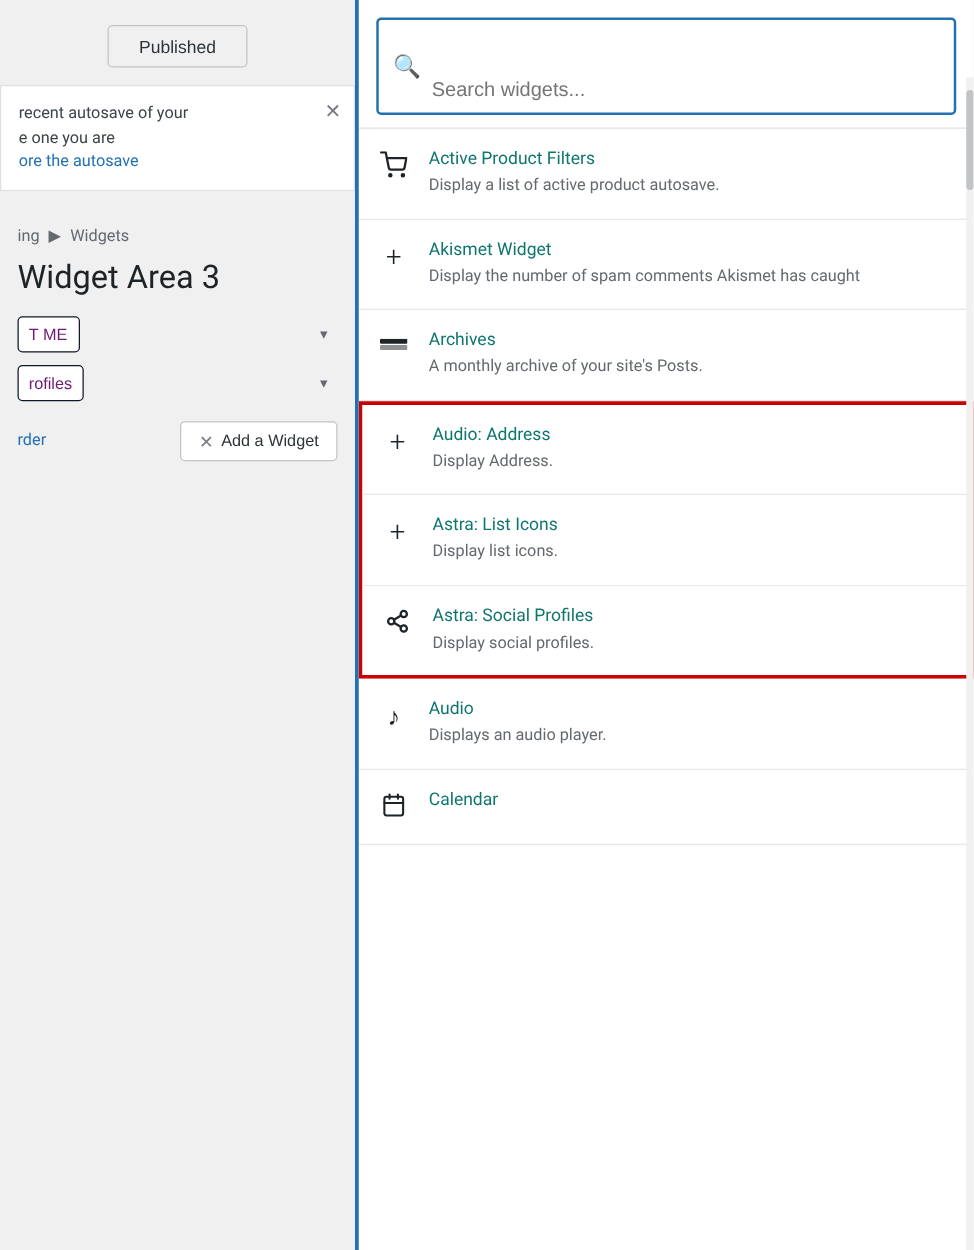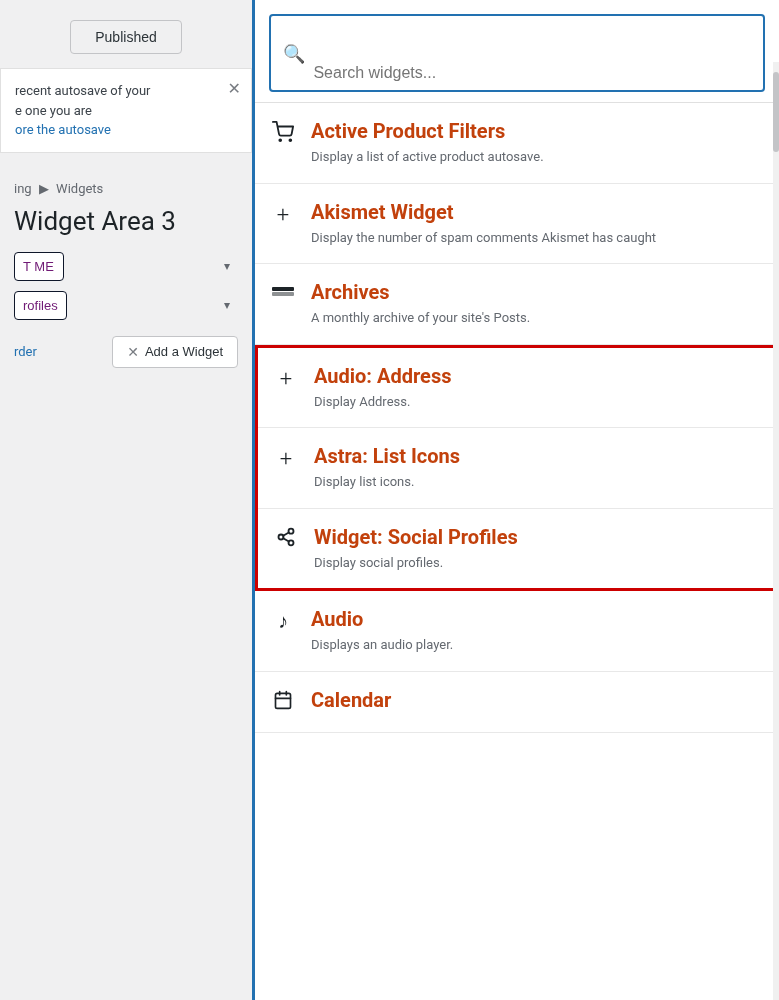--- a/index.html
+++ b/index.html
@@ -7,21 +7,21 @@
       font-family: -apple-system, BlinkMacSystemFont, "Segoe UI", Roboto, sans-serif;
       background: #f0f0f1;
       width: 779px;
       height: 1000px;
       overflow: hidden;
       display: flex;
     }
 
     
     .left-panel {
-      width: 252px;
+      width: 284px;
       background: #f0f0f1;
       flex-shrink: 0;
       padding: 20px 0 0 0;
       position: relative;
       overflow: hidden;
     }
 
     .published-btn-row {
       display: flex;
       justify-content: center;
@@ -217,23 +217,23 @@
       width: 24px;
       text-align: center;
       margin-top: 2px;
     }
 
     .widget-info {
       flex: 1;
     }
 
     .widget-name {
-      font-size: 20px;
-      font-weight: 700;
-      color: #c2410c;
+      font-size: 14px;
+      font-weight: 400;
+      color: #0f766e;
       margin-bottom: 4px;
     }
 
     .widget-desc {
       font-size: 13px;
       color: #646970;
       line-height: 1.5;
     }
 
     
@@ -359,21 +359,21 @@
         </div>
         <div class="widget-item" style="border-bottom: none;">
           <div class="widget-icon"><svg xmlns="http://www.w3.org/2000/svg" width="20" height="20" viewBox="0 0 24 24" fill="none" stroke="#1d2327" stroke-width="2.2" stroke-linecap="round" stroke-linejoin="round">
               <circle cx="18" cy="5" r="3"></circle>
               <circle cx="6" cy="12" r="3"></circle>
               <circle cx="18" cy="19" r="3"></circle>
               <line x1="8.59" y1="13.51" x2="15.42" y2="17.49"></line>
               <line x1="15.41" y1="6.51" x2="8.59" y2="10.49"></line>
             </svg></div>
           <div class="widget-info">
-            <div class="widget-name">Widget: Social Profiles</div>
+            <div class="widget-name">Astra: Social Profiles</div>
             <div class="widget-desc">Display social profiles.</div>
           </div>
         </div>
       </div>
       <div class="widget-item">
         <div class="widget-icon"><span style="font-size:20px;">♪</span></div>
         <div class="widget-info">
           <div class="widget-name">Audio</div>
           <div class="widget-desc">Displays an audio player.</div>
         </div>

